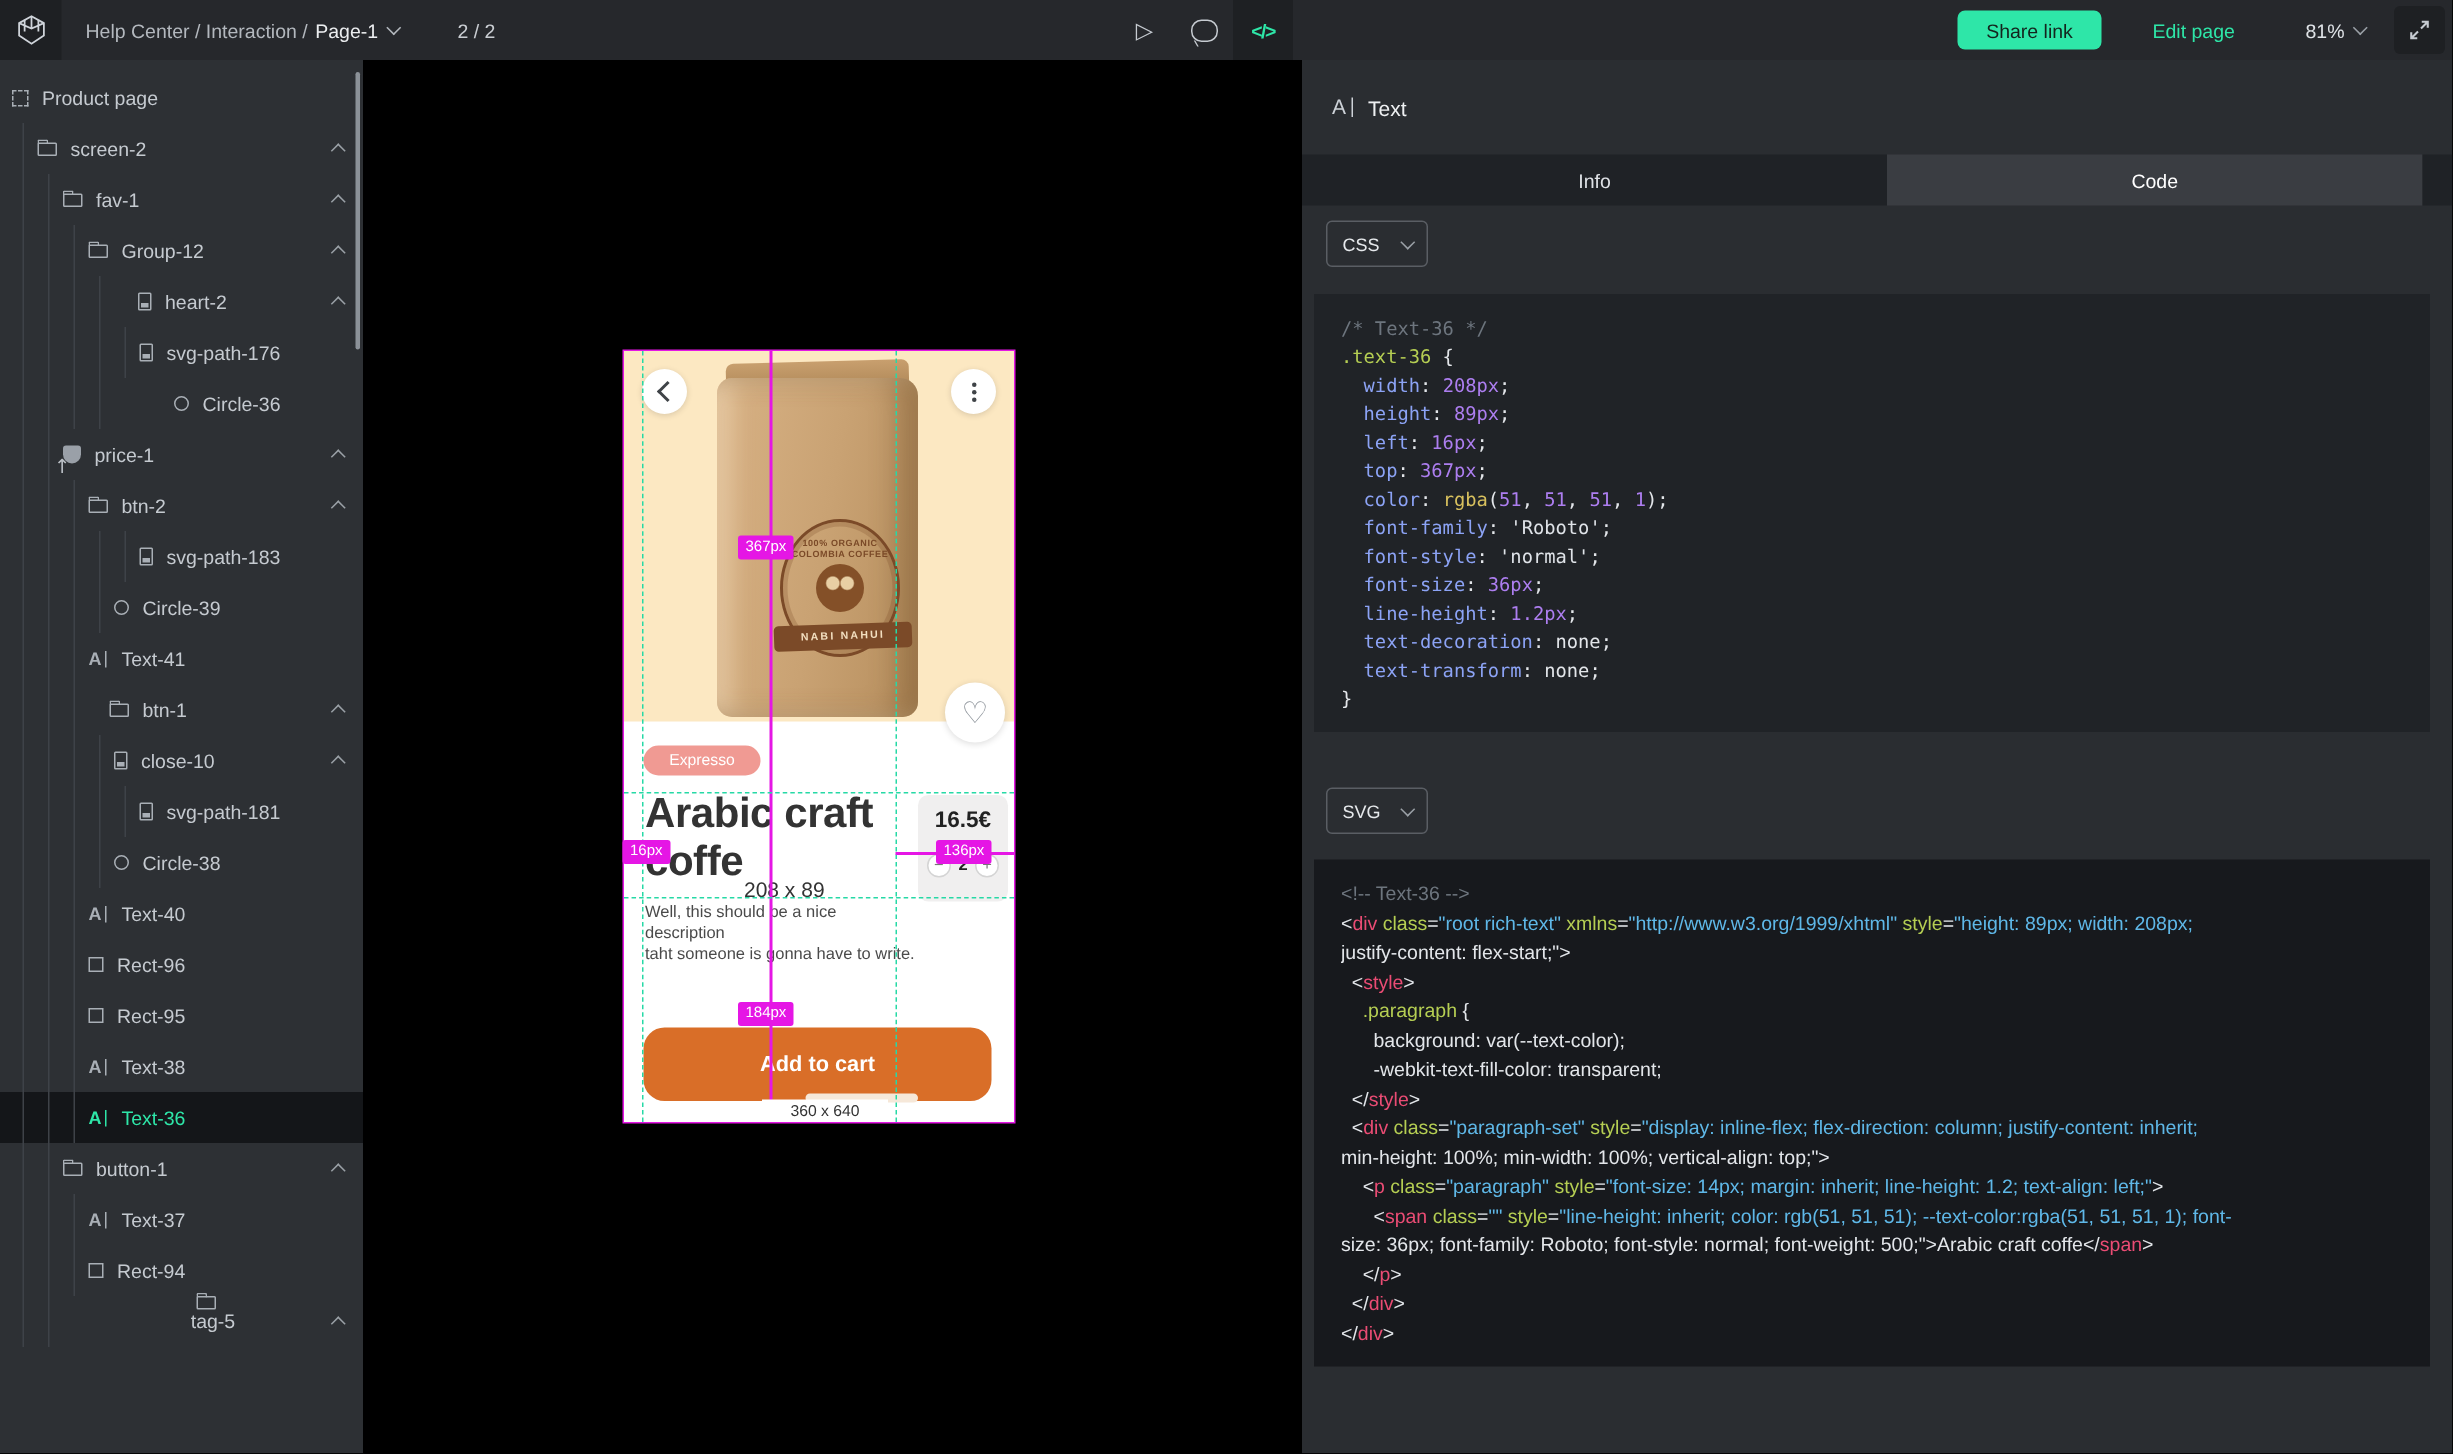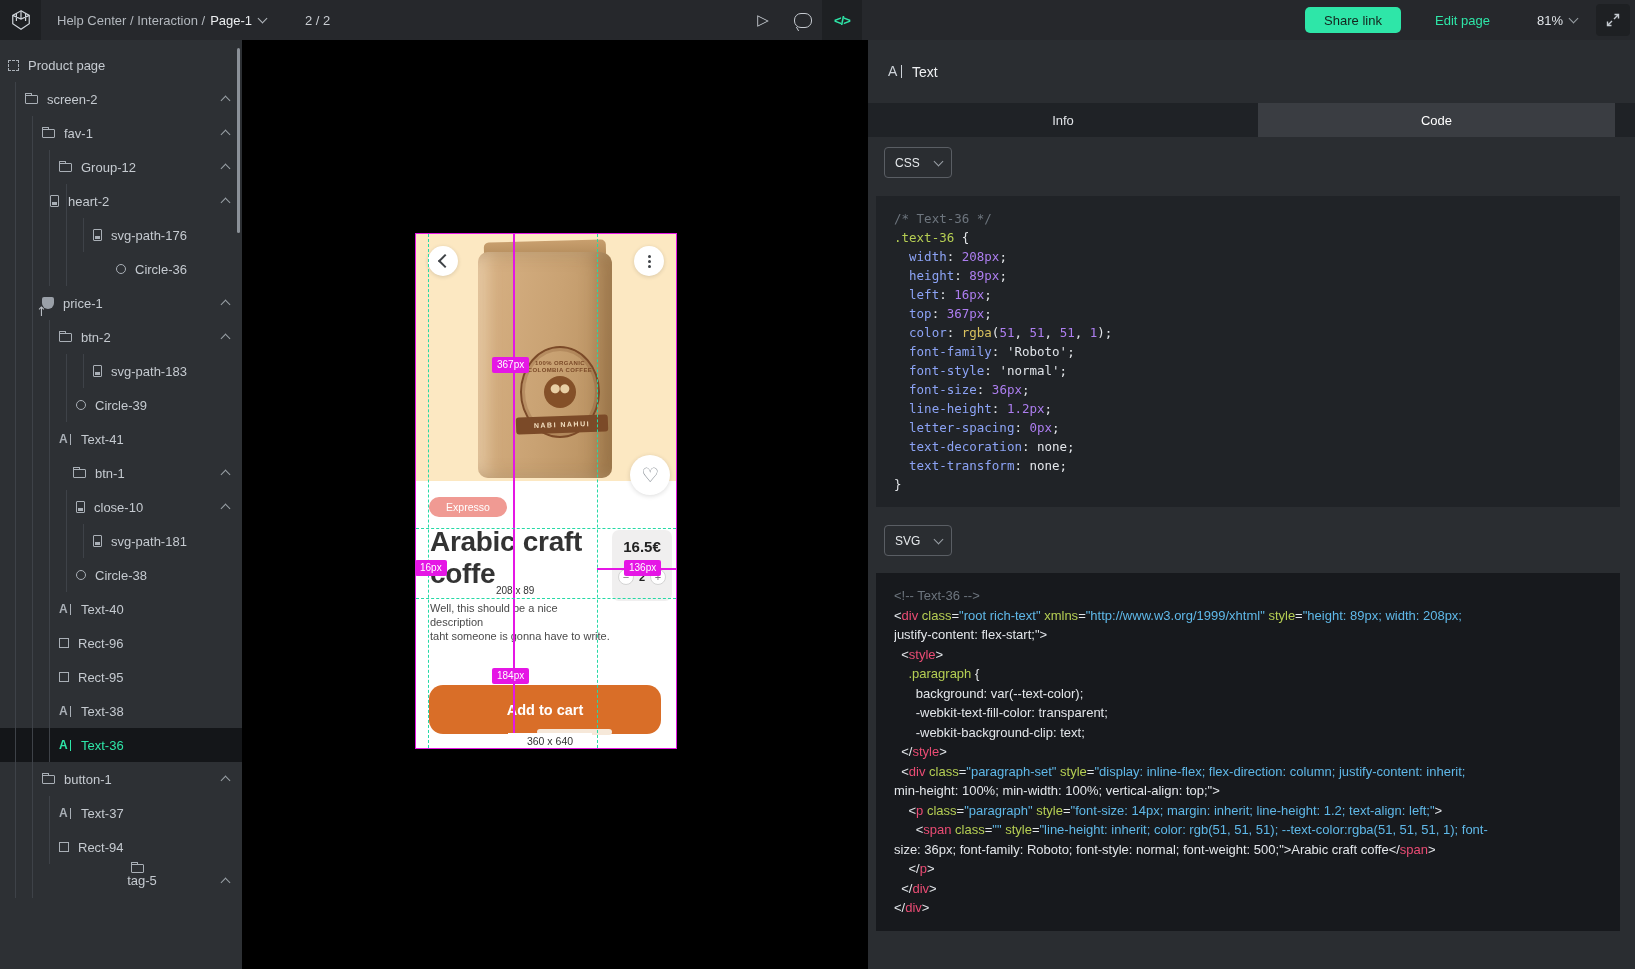--- a/index.html
+++ b/index.html
@@ -87,21 +87,21 @@
   .bag-banner{position:absolute;left:100px;top:182px;width:92px;height:17px;background:#7b4a28;
         border-radius:3px;transform:rotate(-2deg);color:#f3dfc0;font-size:7px;font-weight:bold;
         text-align:center;line-height:17px;letter-spacing:1.5px;}
   .fav-btn{position:absolute;left:214px;top:221px;width:40px;height:40px;border-radius:50%;background:#fff;
         box-shadow:0 1px 5px rgba(0,0,0,.14);display:flex;align-items:center;justify-content:center;}
   .heart-glyph{font-family:"DejaVu Sans",sans-serif;font-size:20px;color:#8d939a;line-height:20px;}
   .tag-pill{position:absolute;left:13px;top:263px;width:78px;height:20px;background:#f09a93;border-radius:10px;
         color:#fff;font-size:10.5px;font-weight:500;display:flex;align-items:center;justify-content:center;}
   .prod-title{position:absolute;left:14px;top:292px;width:180px;font-size:28px;font-weight:600;
         color:#333;line-height:32px;letter-spacing:-.3px;}
-  .size-badge{position:absolute;left:78px;top:351px;font-size:10px;color:#333;background:#fff;padding:0 2px;}
+  .size-badge{position:absolute;left:78px;top:351px;font-size:14px;color:#333;background:#fff;padding:0 2px;}
   .price-card{position:absolute;left:196px;top:296px;width:60px;height:71px;background:#f0efef;border-radius:7px;}
   .price-val{position:absolute;left:0;top:8px;width:100%;text-align:center;font-size:15px;font-weight:bold;color:#222;}
   .stepper{position:absolute;left:0;top:38px;width:100%;height:18px;display:flex;align-items:center;
         justify-content:center;gap:5px;}
   .step-btn{width:16px;height:16px;border-radius:50%;background:#fff;border:1px solid #d4d4d4;color:#777;
         font-size:11px;line-height:14px;text-align:center;box-sizing:border-box;}
   .qty{font-size:11px;font-weight:bold;color:#222;}
   .prod-desc{position:absolute;left:14px;top:367px;width:180px;font-size:11px;color:#4a4a4a;line-height:14px;}
   .cta-btn{position:absolute;left:13px;top:451px;width:232px;height:49px;background:#d96e28;border-radius:14px;
         display:flex;align-items:center;justify-content:center;color:#fff;font-size:14.5px;font-weight:600;}
@@ -206,21 +206,21 @@
           <span class="chev"></span>
         </div>
         <div class="trow" style="padding-left: 59px;">
           <span class="guide" style="left: 15px;"></span>
           <span class="guide" style="left: 32px;"></span>
           <span class="guide" style="left: 49px;"></span>
           <span class="ti ti-folder"></span>
           <span class="tlabel">Group-12</span>
           <span class="chev"></span>
         </div>
-        <div class="trow" style="padding-left: 50px;">
+        <div class="trow" style="padding-left: 92px;">
           <span class="guide" style="left: 15px;"></span>
           <span class="guide" style="left: 32px;"></span>
           <span class="guide" style="left: 49px;"></span>
           <span class="guide" style="left: 66px;"></span>
           <span class="ti ti-svg"></span>
           <span class="tlabel">heart-2</span>
           <span class="chev"></span>
         </div>
         <div class="trow" style="padding-left: 93px;">
           <span class="guide" style="left: 15px;"></span>
@@ -458,38 +458,36 @@
         <div class="cl"><span class="tk-g">.text-36</span><span class="tk-w"> {</span></div>
         <div class="cl"><span class="tk-b">  width</span><span class="tk-w">: </span><span class="tk-n">208px</span><span class="tk-w">;</span></div>
         <div class="cl"><span class="tk-b">  height</span><span class="tk-w">: </span><span class="tk-n">89px</span><span class="tk-w">;</span></div>
         <div class="cl"><span class="tk-b">  left</span><span class="tk-w">: </span><span class="tk-n">16px</span><span class="tk-w">;</span></div>
         <div class="cl"><span class="tk-b">  top</span><span class="tk-w">: </span><span class="tk-n">367px</span><span class="tk-w">;</span></div>
         <div class="cl"><span class="tk-b">  color</span><span class="tk-w">: </span><span class="tk-y">rgba</span><span class="tk-w">(</span><span class="tk-n">51</span><span class="tk-w">, </span><span class="tk-n">51</span><span class="tk-w">, </span><span class="tk-n">51</span><span class="tk-w">, </span><span class="tk-n">1</span><span class="tk-w">);</span></div>
         <div class="cl"><span class="tk-b">  font-family</span><span class="tk-w">: </span><span class="tk-s">'Roboto'</span><span class="tk-w">;</span></div>
         <div class="cl"><span class="tk-b">  font-style</span><span class="tk-w">: </span><span class="tk-s">'normal'</span><span class="tk-w">;</span></div>
         <div class="cl"><span class="tk-b">  font-size</span><span class="tk-w">: </span><span class="tk-n">36px</span><span class="tk-w">;</span></div>
         <div class="cl"><span class="tk-b">  line-height</span><span class="tk-w">: </span><span class="tk-n">1.2px</span><span class="tk-w">;</span></div>
-        <div class="cl"><span class="tk-b">  letter-spacing</span><span class="tk-w">: </span><span class="tk-n">0px</span><span class="tk-w">;</span></div>
         <div class="cl"><span class="tk-b">  text-decoration</span><span class="tk-w">: </span><span class="tk-w">none;</span></div>
         <div class="cl"><span class="tk-b">  text-transform</span><span class="tk-w">: </span><span class="tk-w">none;</span></div>
         <div class="cl"><span class="tk-w">}</span></div>
       </div>
     <div class="sel-box sel-svg">
       <span>SVG</span>
       <span class="cdown"></span>
     </div>
     <div id="svg-code" class="codeblock">
         <div class="cl"><span class="tk-c">&lt;!-- Text-36 --&gt;</span></div>
         <div class="cl"><span class="tk-w">&lt;</span><span class="tk-t">div</span><span class="tk-w"> </span><span class="tk-g">class</span><span class="tk-w">=</span><span class="tk-v">"root rich-text"</span><span class="tk-w"> </span><span class="tk-g">xmlns</span><span class="tk-w">=</span><span class="tk-v">"http://www.w3.org/1999/xhtml"</span><span class="tk-w"> </span><span class="tk-g">style</span><span class="tk-w">=</span><span class="tk-v">"height: 89px; width: 208px;</span></div>
         <div class="cl"><span class="tk-w">justify-content: flex-start;"&gt;</span></div>
         <div class="cl"><span class="tk-w">  &lt;</span><span class="tk-t">style</span><span class="tk-w">&gt;</span></div>
         <div class="cl"><span class="tk-g">    .paragraph</span><span class="tk-w"> {</span></div>
         <div class="cl"><span class="tk-w">      background: var(--text-color);</span></div>
         <div class="cl"><span class="tk-w">      -webkit-text-fill-color: transparent;</span></div>
-        <div class="cl"><span class="tk-w">      -webkit-background-clip: text;</span></div>
         <div class="cl"><span class="tk-w">  &lt;/</span><span class="tk-t">style</span><span class="tk-w">&gt;</span></div>
         <div class="cl"><span class="tk-w">  &lt;</span><span class="tk-t">div</span><span class="tk-w"> </span><span class="tk-g">class</span><span class="tk-w">=</span><span class="tk-v">"paragraph-set"</span><span class="tk-w"> </span><span class="tk-g">style</span><span class="tk-w">=</span><span class="tk-v">"display: inline-flex; flex-direction: column; justify-content: inherit;</span></div>
         <div class="cl"><span class="tk-w">min-height: 100%; min-width: 100%; vertical-align: top;"&gt;</span></div>
         <div class="cl"><span class="tk-w">    &lt;</span><span class="tk-t">p</span><span class="tk-w"> </span><span class="tk-g">class</span><span class="tk-w">=</span><span class="tk-v">"paragraph"</span><span class="tk-w"> </span><span class="tk-g">style</span><span class="tk-w">=</span><span class="tk-v">"font-size: 14px; margin: inherit; line-height: 1.2; text-align: left;"</span><span class="tk-w">&gt;</span></div>
         <div class="cl"><span class="tk-w">      &lt;</span><span class="tk-t">span</span><span class="tk-w"> </span><span class="tk-g">class</span><span class="tk-w">=</span><span class="tk-v">""</span><span class="tk-w"> </span><span class="tk-g">style</span><span class="tk-w">=</span><span class="tk-v">"line-height: inherit; color: rgb(51, 51, 51); --text-color:rgba(51, 51, 51, 1); font-</span></div>
         <div class="cl"><span class="tk-w">size: 36px; font-family: Roboto; font-style: normal; font-weight: 500;"&gt;Arabic craft coffe</span><span class="tk-w">&lt;/</span><span class="tk-t">span</span><span class="tk-w">&gt;</span></div>
         <div class="cl"><span class="tk-w">    &lt;/</span><span class="tk-t">p</span><span class="tk-w">&gt;</span></div>
         <div class="cl"><span class="tk-w">  &lt;/</span><span class="tk-t">div</span><span class="tk-w">&gt;</span></div>
         <div class="cl"><span class="tk-w">&lt;/</span><span class="tk-t">div</span><span class="tk-w">&gt;</span></div>
       </div>

